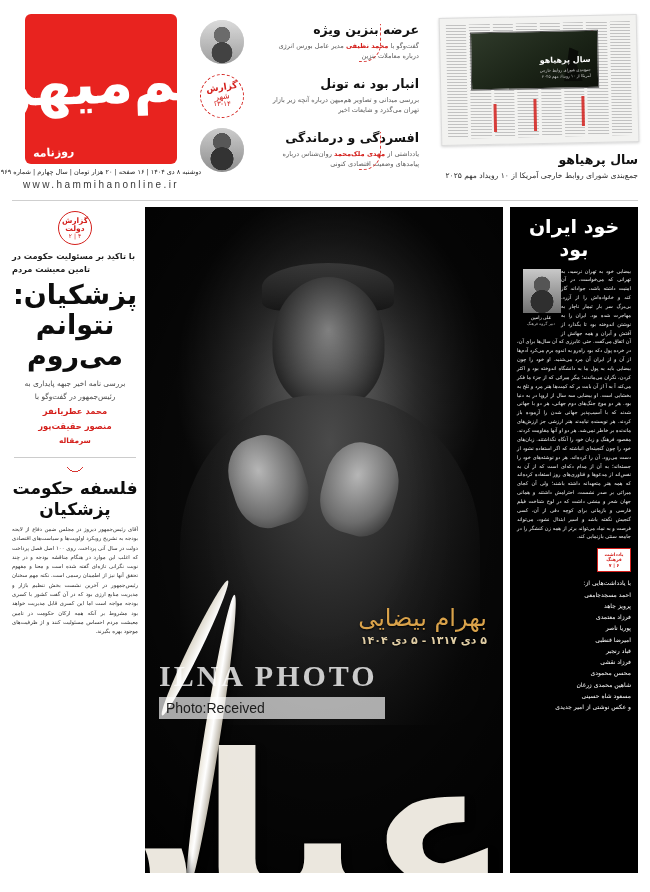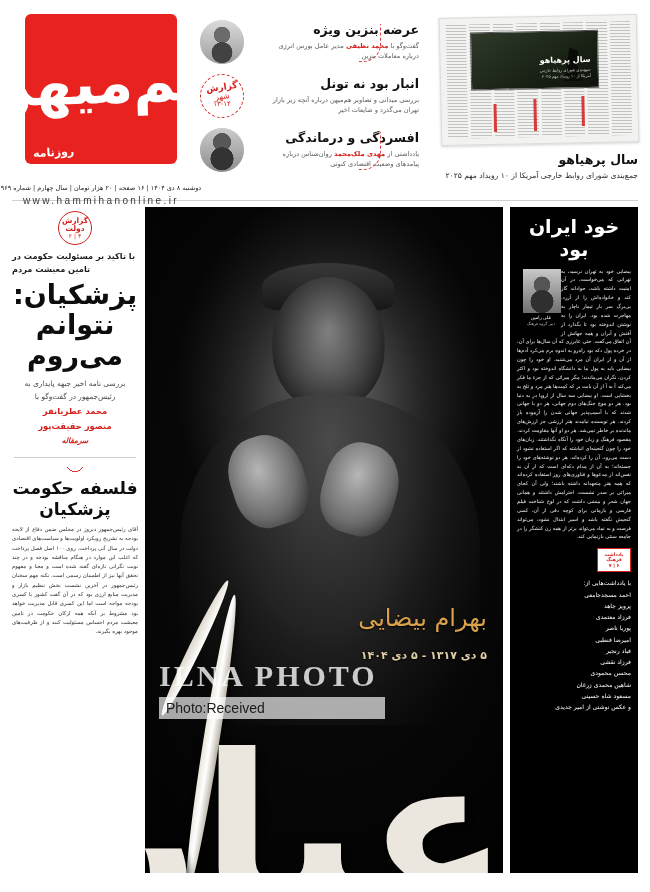--- a/index.html
+++ b/index.html
@@ -66,21 +66,21 @@
   .logo-sub {
     position: absolute;
     bottom: 5px;
     left: 8px;
     color: #ffffff;
     font-size: 11px;
     font-weight: bold;
     transform: rotate(-3deg);
   }
   .logo-dateline {
-    margin-top: 20px;
+    margin-top: 4px;
     font-size: 6.5px;
     color: #1a1a1a;
     text-align: center;
     white-space: nowrap;
     letter-spacing: 0;
   }
   .logo-url {
     margin-top: 3px;
     font-size: 10px;
     letter-spacing: 2.4px;
@@ -275,21 +275,21 @@
     font-size: 27px; font-weight: bold; color: #0d0d0d;
     line-height: 1.12; letter-spacing: -1px;
     text-align: center; margin-top: 4px;
   }
   .head-r .l2 { display:block; }
   .deck-r {
     margin-top: 7px; font-size: 7.4px; color: #4a4a4a;
     line-height: 1.75; text-align: center;
   }
   .deck-r .nm { color: #d4201c; font-weight: bold; font-size: 8.4px; display: block; }
-  .deck-r .tag { color: #d4201c; font-weight: bold; font-size: 7.4px; display:block; margin-top: 2px; font-style: italic;}
+  .deck-r .tag { color: #d4201c; font-weight: bold; font-size: 7.4px; display:block; margin-top: 2px;}
 
   .divider-r {
     height: 1px; background: #cccccc; margin: 9px 2px;
   }
   .divider-wave {
     height: 9px; margin: 6px 0 2px 0;
     background:
       radial-gradient(circle at 50% -4px, transparent 8px, #d4201c 8px 9px, transparent 9px);
     opacity: .9;
   }
@@ -363,21 +363,21 @@
     right: 16px; top: 398px;
     text-align: right;
     z-index: 6;
   }
   .gold-name {
     font-size: 24px; font-weight: normal;
     color: #d9a24a; line-height: 1.1;
     text-shadow: 0 1px 2px rgba(0,0,0,.9);
   }
   .gold-dates {
-    margin-top: 18px;
+    margin-top: 3px;
     font-size: 11px; color: #e2cfa6; font-weight: bold;
     text-shadow: 0 1px 2px rgba(0,0,0,.9);
   }
 
   
   .calligraphy {
     position: absolute;
     right: -6px; bottom: -44px;
     font-size: 210px; font-weight: bold;
     color: #f3efe6;

